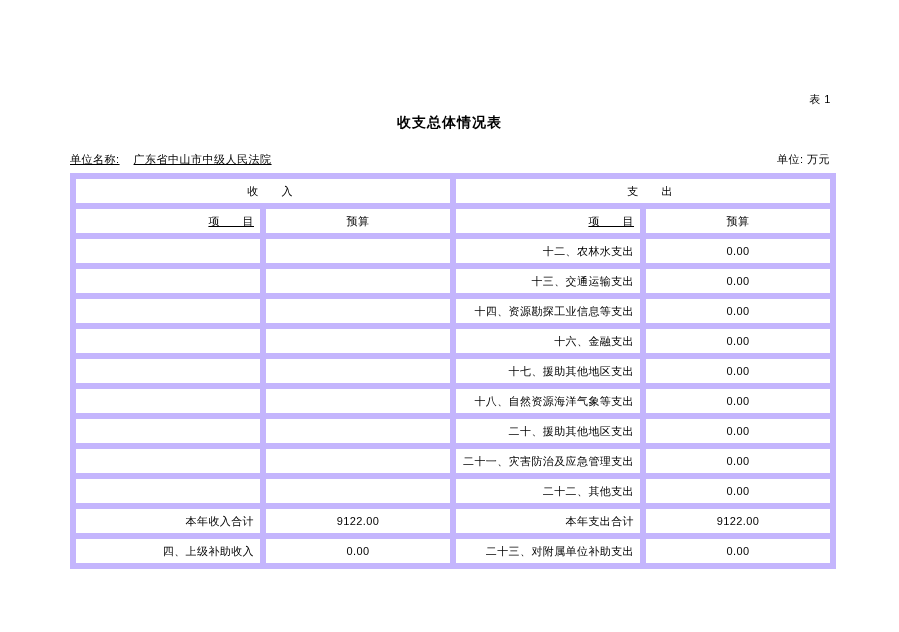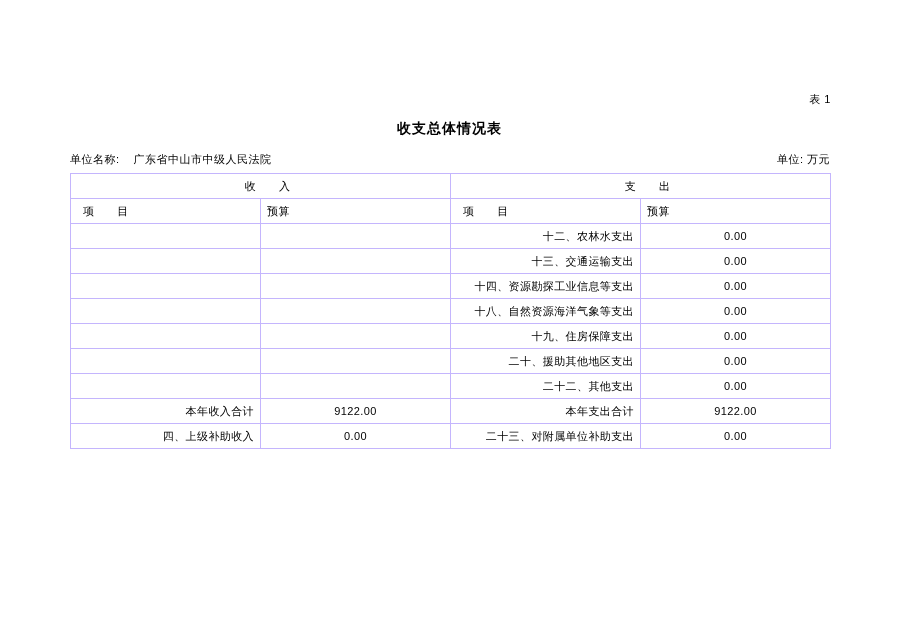--- a/index.html
+++ b/index.html
@@ -22,41 +22,42 @@
   }
   .sheet-no {
     position: absolute;
     top: 92px;
     right: 68px;
     font-size: 11px;
     letter-spacing: 0.5px;
   }
   .doc-title {
     position: absolute;
-    top: 120px;
+    top: 114px;
     left: 0;
     width: 899px;
     text-align: center;
     font-size: 14px;
     font-weight: bold;
     letter-spacing: 1px;
   }
   .meta-row {
     position: absolute;
     top: 152px;
     left: 70px;
     width: 760px;
     font-size: 11px;
     display: flex;
     justify-content: space-between;
     align-items: baseline;
   }
   .meta-left {
     display: flex;
     align-items: center;
+    text-decoration: underline;
   }
   .meta-left .meta-label {
     letter-spacing: 0.5px;
   }
   .meta-left .meta-value {
     margin-left: 14px;
     letter-spacing: 0.5px;
   }
   .meta-right {
     letter-spacing: 0.5px;
@@ -64,42 +65,44 @@
   table.budget {
     position: absolute;
     top: 173px;
     left: 70px;
     width: 760px;
     border-collapse: collapse;
     table-layout: fixed;
     font-size: 11px;
   }
   table.budget td {
-    border: 1px solid #c4b5fd;
+    border: 6px solid #c4b5fd;
     height: 24px;
     padding: 0 6px;
     vertical-align: middle;
     letter-spacing: 0.4px;
   }
   .col-a { width: 190px; }
   .col-b { width: 190px; }
   .col-c { width: 190px; }
   .col-d { width: 190px; }
 
   .hdr-group {
     text-align: center;
     letter-spacing: 14px;
     text-indent: 14px;
   }
   .hdr-sub {
-    text-align: left;
+    text-align: right;
     letter-spacing: 6px;
     text-indent: 6px;
+    text-decoration: underline;
   }
   .hdr-amt {
+    text-align: center;
     letter-spacing: 1px;
   }
   .cell-item {
     text-align: right;
     padding-left: 10px;
   }
   .cell-amt {
     text-align: center;
     padding-right: 12px;
   }
@@ -156,33 +159,45 @@
         </tr>
         <tr>
           <td class="cell-item"></td>
           <td class="cell-amt"></td>
           <td class="cell-item">十四、资源勘探工业信息等支出</td>
           <td class="cell-amt">0.00</td>
         </tr>
         <tr>
           <td class="cell-item"></td>
           <td class="cell-amt"></td>
+          <td class="cell-item">十六、金融支出</td>
+          <td class="cell-amt">0.00</td>
+        </tr>
+        <tr>
+          <td class="cell-item"></td>
+          <td class="cell-amt"></td>
+          <td class="cell-item">十七、援助其他地区支出</td>
+          <td class="cell-amt">0.00</td>
+        </tr>
+        <tr>
+          <td class="cell-item"></td>
+          <td class="cell-amt"></td>
           <td class="cell-item">十八、自然资源海洋气象等支出</td>
           <td class="cell-amt">0.00</td>
         </tr>
         <tr>
           <td class="cell-item"></td>
           <td class="cell-amt"></td>
-          <td class="cell-item">十九、住房保障支出</td>
-          <td class="cell-amt">0.00</td>
-        </tr>
-        <tr>
-          <td class="cell-item"></td>
-          <td class="cell-amt"></td>
           <td class="cell-item">二十、援助其他地区支出</td>
+          <td class="cell-amt">0.00</td>
+        </tr>
+        <tr>
+          <td class="cell-item"></td>
+          <td class="cell-amt"></td>
+          <td class="cell-item">二十一、灾害防治及应急管理支出</td>
           <td class="cell-amt">0.00</td>
         </tr>
         <tr>
           <td class="cell-item"></td>
           <td class="cell-amt"></td>
           <td class="cell-item">二十二、其他支出</td>
           <td class="cell-amt">0.00</td>
         </tr>
         <tr>
           <td class="cell-total">本年收入合计</td>

